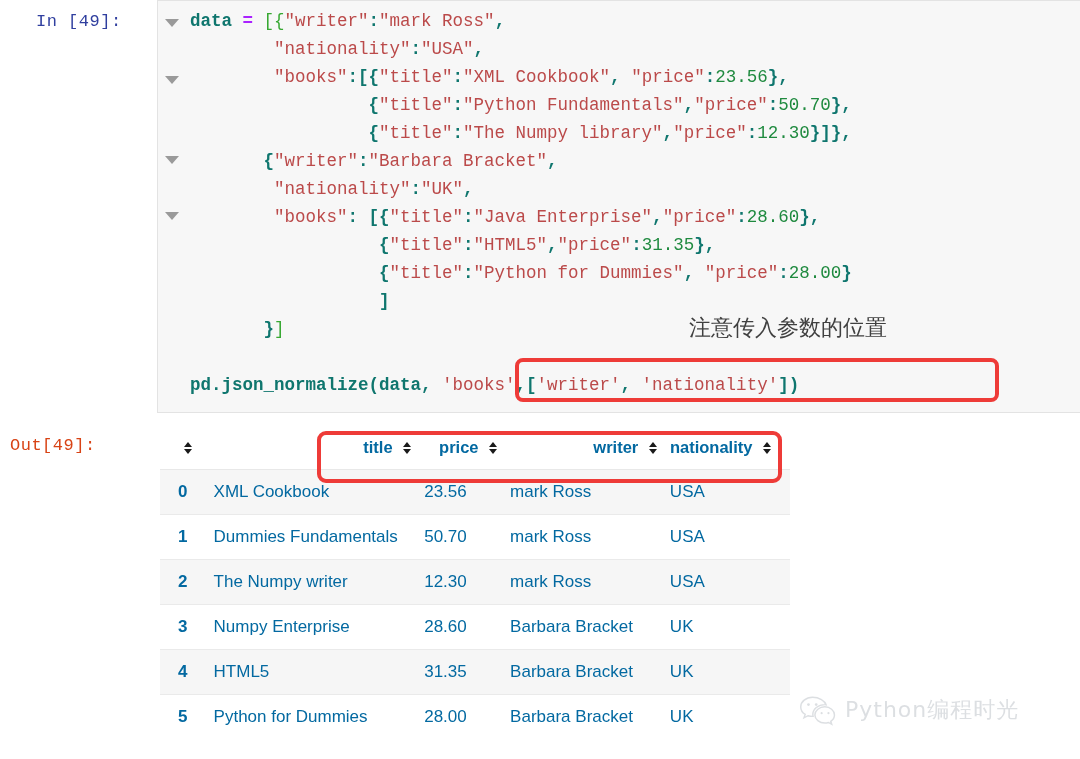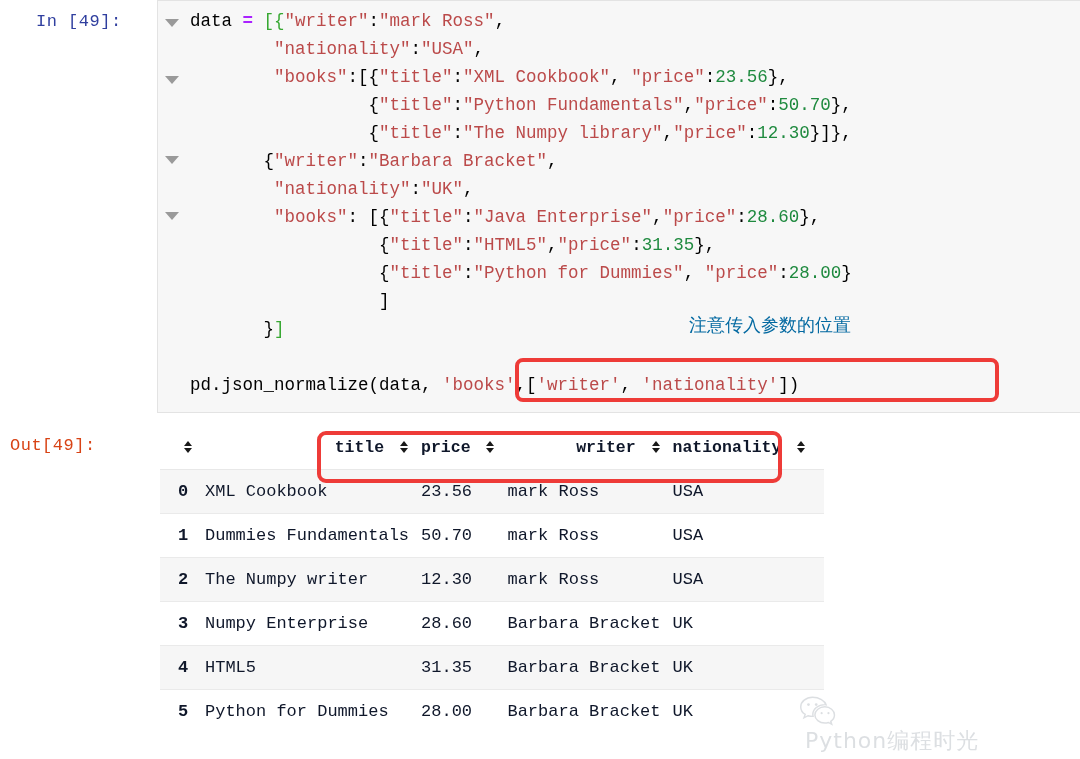--- a/index.html
+++ b/index.html
@@ -79,29 +79,29 @@
     font-size: 17.5px;
     line-height: 28px;
     white-space: pre;
     color: #000000;
     letter-spacing: 0px;
   }
   .tok-str   { color: #bb4a4a; }
   .tok-num   { color: #1f8a3f; }
   .tok-op    { color: #aa22ff; font-weight: bold; }
   .tok-punct { color: #37a832; }
-  .tok-plain { color: #000000; }
+  .tok-plain { color: #0f766e; font-weight: bold; }
 
   
   #annotation {
     position: absolute;
     left: 663px; top: 313px;
     font-family: "DejaVu Sans", sans-serif;
-    font-size: 18px;
-    color: #0369a1;
+    font-size: 22px;
+    color: #404040;
     white-space: pre;
   }
 
   
   #arg-highlight {
     position: absolute;
     left: 489px; top: 358px;
     width: 484px;
     height: 44px;
     border: 4px solid #ee3b38;
@@ -112,23 +112,23 @@
 
   
   #output-area {
     position: absolute;
     left: 160px; top: 428px;
     width: 630px;
   }
   table.df {
     border-collapse: collapse;
     width: 630px;
-    font-family: Liberation Mono, monospace;
+    font-family: Liberation Sans, sans-serif;
     font-size: 17px;
-    color: #0f172a;
+    color: #0369a1;
   }
   table.df thead th {
     background: #ffffff;
     font-weight: bold;
     font-size: 16.5px;
     padding: 10px 6px 12px 6px;
     text-align: right;
     border-bottom: 1px solid #e8e8e8;
     white-space: nowrap;
     vertical-align: middle;
@@ -181,22 +181,22 @@
     border-radius: 9px;
     box-sizing: border-box;
     pointer-events: none;
   }
 
   
   #watermark {
     position: absolute;
     left: 798px; top: 694px;
     display: flex;
+    align-items: center;
     opacity: 0.34;
-    flex-direction: column;
   }
   #watermark .wm-text {
     font-family: "DejaVu Sans", sans-serif;
     font-size: 22px;
     color: #9aa2ab;
     letter-spacing: 1px;
     margin-left: 7px;
     white-space: nowrap;
   }
   .wechat-icon { width: 40px; height: 32px; }

